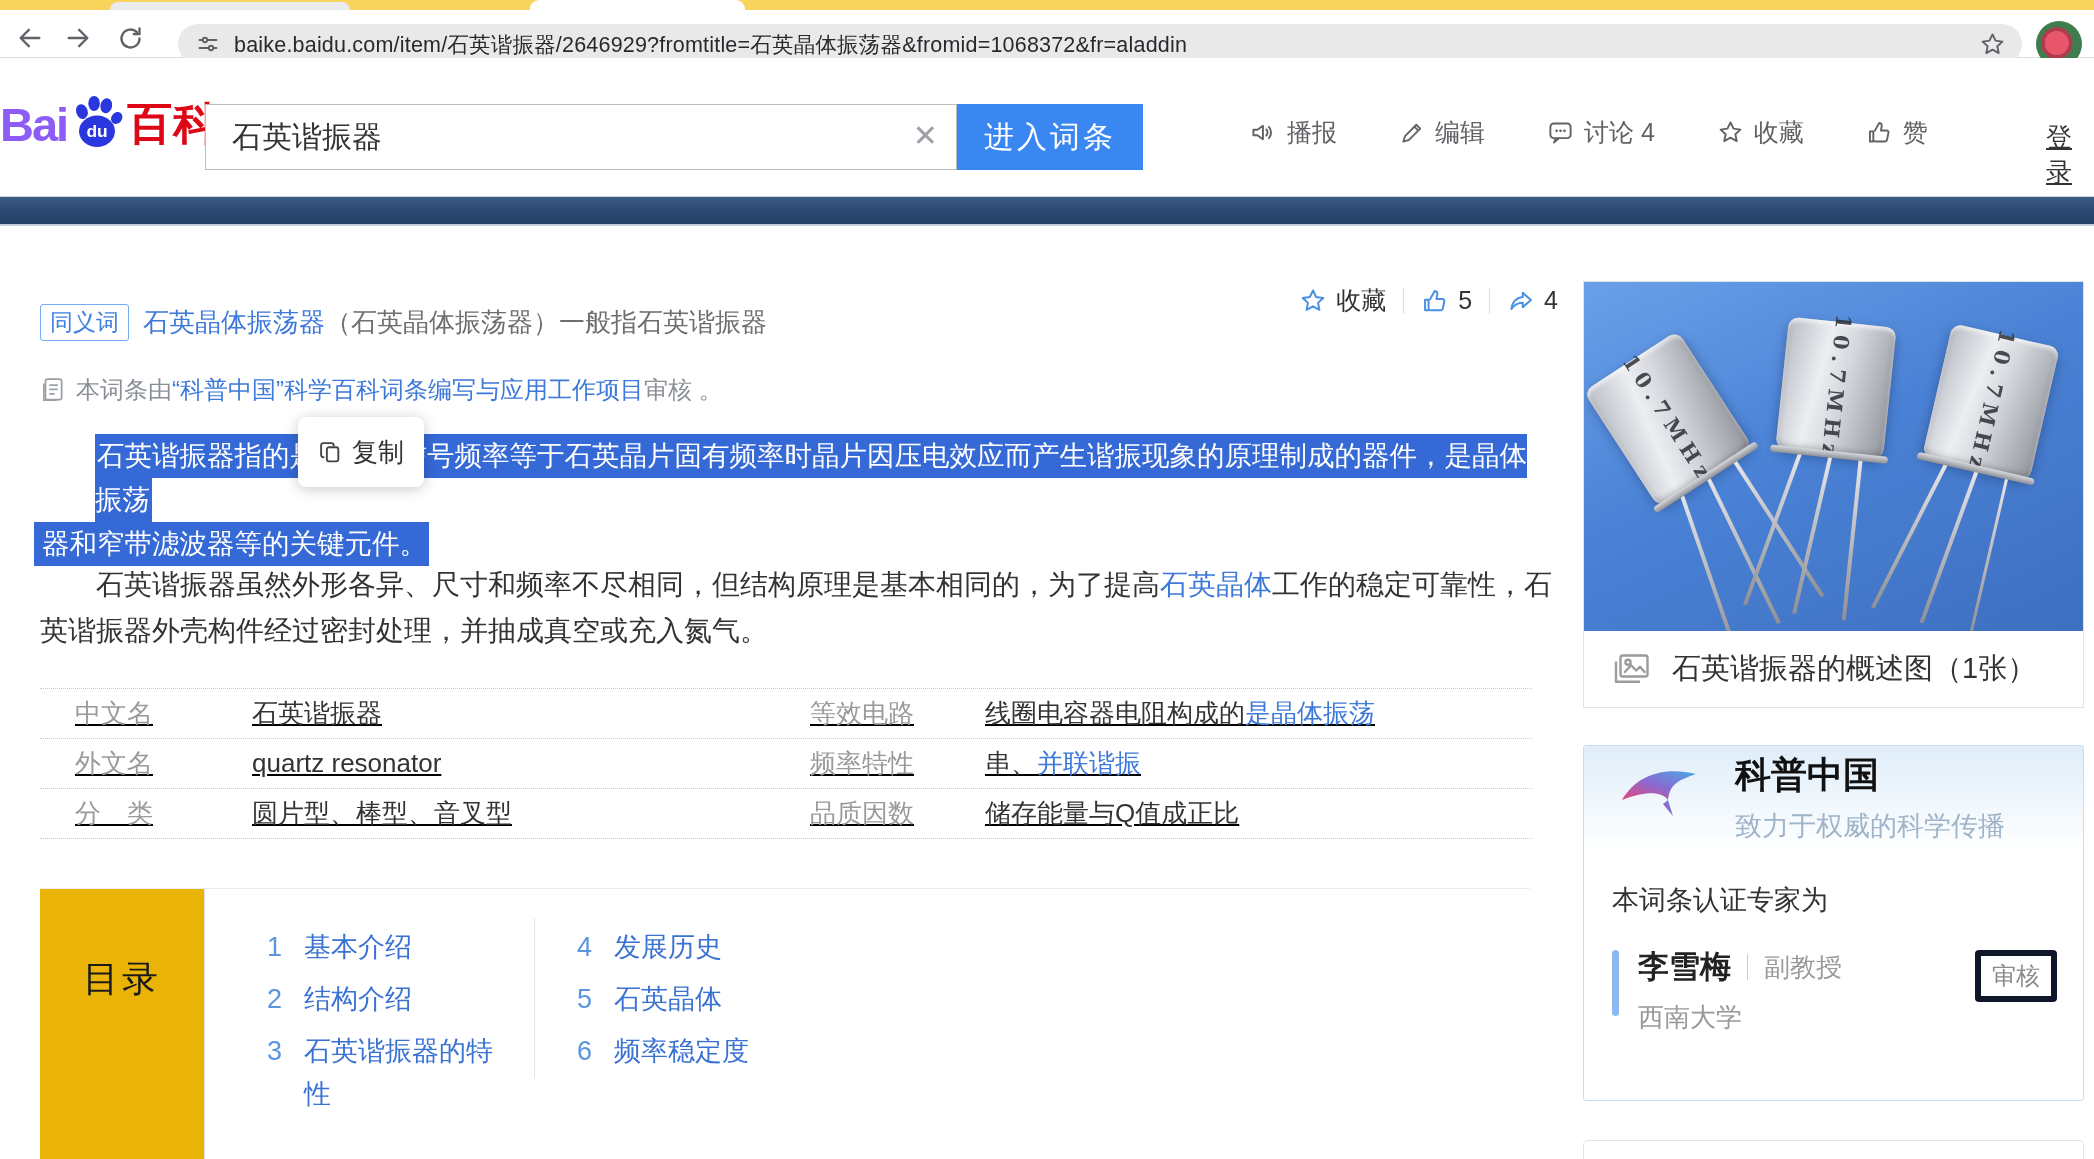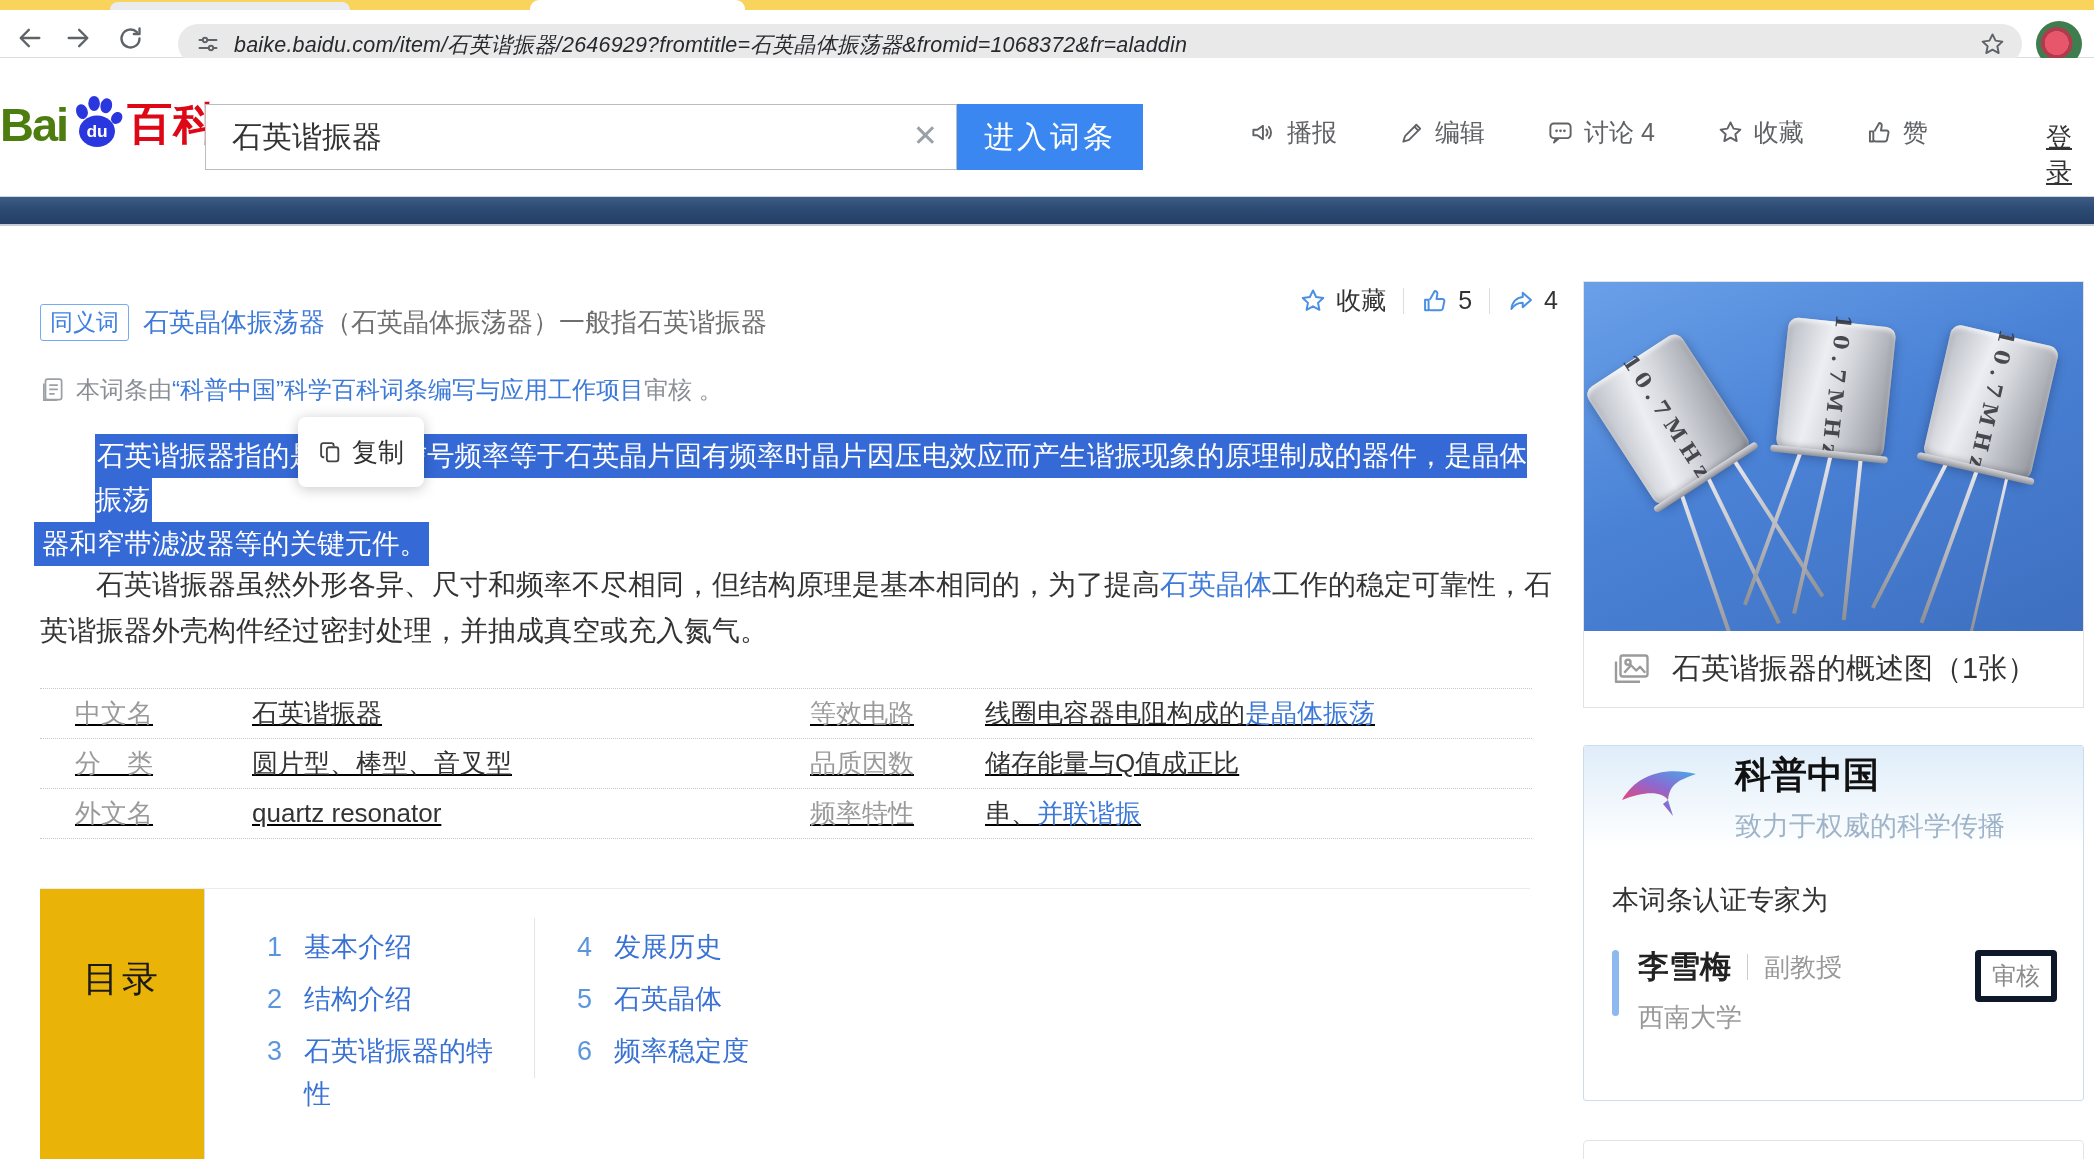--- a/index.html
+++ b/index.html
@@ -9,29 +9,29 @@
 
   
   .tabstrip { position:absolute; left:0; top:0; width:2094px; height:10px; background:#F8D45C; }
   .notch-a { position:absolute; left:110px; top:2px; width:240px; height:8px; background:#e9ebee; border-radius:9px 9px 0 0; }
   .notch-b { position:absolute; left:530px; top:0; width:215px; height:10px; background:#ffffff; border-radius:9px 9px 0 0; }
   .toolbar { position:absolute; left:0; top:10px; width:2094px; height:48px; background:#fff; border-bottom:1px solid #dadce0; }
   .nav-btn { position:absolute; top:10px; width:36px; height:36px; display:flex; align-items:center; justify-content:center; color:#5f6368; }
   .nav-back{ left:12px; } .nav-fwd{ left:60px; } .nav-reload{ left:112px; }
   .url-pill { position:absolute; left:178px; top:14px; width:1844px; height:40px; background:#e9e9ea; border-radius:20px; display:flex; align-items:center; }
   .tune { margin-left:18px; color:#5f6368; }
-  .url-text { margin-left:14px; font-size:21.5px; color:#27292d; letter-spacing:.2px; white-space:nowrap;font-style:italic; }
+  .url-text { margin-left:14px; font-size:21.5px; color:#27292d; letter-spacing:.2px; white-space:nowrap; }
   .pill-star { margin-left:auto; margin-right:16px; color:#5f6368; }
   .avatar { position:absolute; left:2036px; top:11px; width:46px; height:46px; border-radius:50%;
             background: radial-gradient(circle at 45% 48%, #e8566b 0 34%, #b03b4e 35% 45%, #3f7d4f 46% 72%, #2c5c3a 100%); }
 
   
   .bk-header { position:absolute; left:0; top:58px; width:2094px; height:136px; background:#fff; }
   .logo { position:absolute; left:0; top:36px; display:flex; align-items:center; }
-  .logo-bai { font-size:47px; font-weight:bold; color:#4d7c0f; letter-spacing:-2px; }
+  .logo-bai { font-size:47px; font-weight:bold; color:#8b5cf6; letter-spacing:-2px; }
   .paw { margin:0 1px; position:relative; top:-2px; }
   .logo-bk { font-size:45px; font-weight:bold; color:#DE0716; letter-spacing:1px; }
   .search-box { position:absolute; left:205px; top:46px; width:752px; height:66px; border:1px solid #b9bdc2; background:#fff; }
   .search-input { position:absolute; left:0; top:0; width:690px; height:64px; border:none; outline:none; background:transparent;
                   font-family:inherit; font-size:30px; color:#333; padding-left:26px; }
   .clear-x { position:absolute; right:18px; top:13px; font-size:30px; color:#9aa0a6; cursor:pointer; }
   .enter-btn { position:absolute; left:957px; top:46px; width:186px; height:66px; background:#3A87F2; color:#fff;
                font-size:30px; letter-spacing:3px; display:flex; align-items:center; justify-content:center; border:none; }
   .hdr-actions { position:absolute; left:1250px; top:58px; display:flex; align-items:center; gap:62px; color:#606266; font-size:25px; }
   .hd-item { display:flex; align-items:center; gap:10px; cursor:pointer; white-space:nowrap; }
@@ -330,30 +330,30 @@
 <div class="para2"><span>石英谐振器虽然外形各异、尺寸和频率不尽相同，但结构原理是基本相同的，为了提高</span><span class="p-link">石英晶体</span><span>工作的稳定可靠性，石英谐振器外壳构件经过密封处理，并抽成真空或充入氮气。</span></div>
 
 <div class="infobox">
   <div class="ib-row">
     <span class="ib-ll">中文名</span>
     <span class="ib-lv">石英谐振器</span>
     <span class="ib-rl">等效电路</span>
     <span class="ib-rv"><span>线圈电容器电阻构成的</span><span class="ib-link">是晶体振荡</span></span>
   </div>
   <div class="ib-row">
+    <span class="ib-ll">外文名</span>
+    <span class="ib-lv">quartz resonator</span>
+    <span class="ib-rl">频率特性</span>
+    <span class="ib-rv"><span>串、</span><span class="ib-link">并联谐振</span></span>
+  </div>
+  <div class="ib-row">
     <span class="ib-ll">分　类</span>
     <span class="ib-lv">圆片型、棒型、音叉型</span>
     <span class="ib-rl">品质因数</span>
     <span class="ib-rv"><span>储存能量与Q值成正比</span><span class="ib-link"></span></span>
-  </div>
-  <div class="ib-row">
-    <span class="ib-ll">外文名</span>
-    <span class="ib-lv">quartz resonator</span>
-    <span class="ib-rl">频率特性</span>
-    <span class="ib-rv"><span>串、</span><span class="ib-link">并联谐振</span></span>
   </div>
 </div>
 
 <div class="toc-topline"></div>
 <div class="toc-box">
   <div class="toc-title">目录</div>
 </div>
 <div class="toc-vdiv"></div>
 <div class="toc-col toc-col1">
   <div class="toc-item">

